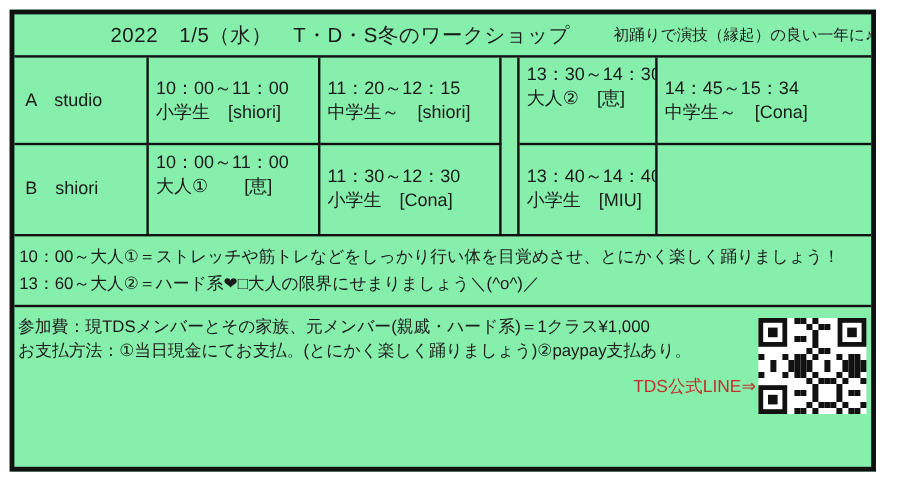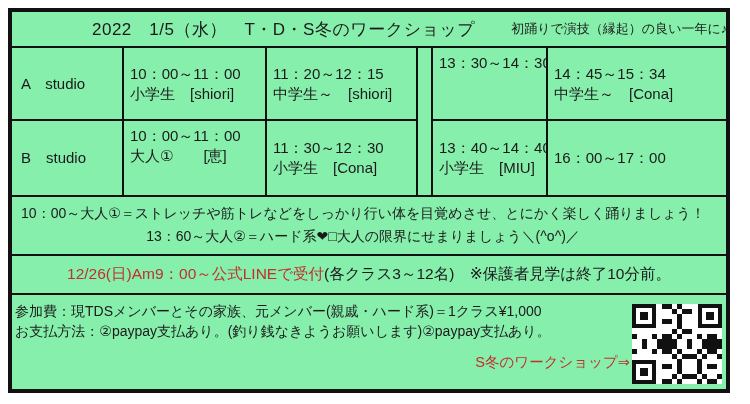--- a/index.html
+++ b/index.html
@@ -34,21 +34,21 @@
   }
   .cell.bR{border-right:2px solid #111111;}
   .cell.bB{border-bottom:2px solid #111111;}
   .cell.top{justify-content:flex-start;padding-top:5px;}
   .studio{padding-left:9px;font-size:15px;}
   .spacer{grid-column:4;grid-row:1 / span 2;border-right:2px solid #111111;box-sizing:border-box;}
   
   .notes{
     flex:0 0 59px;border-bottom:2px solid #111111;
     font-size:14px;line-height:23px;padding:5px 16px 0 4px;box-sizing:border-box;
-    white-space:nowrap;overflow:hidden;text-align:center;
+    white-space:nowrap;overflow:hidden;
   }
   
   .reg-row{
     flex:0 0 39px;border-bottom:2px solid #111111;
     display:flex;align-items:center;justify-content:center;
     font-size:15.5px;white-space:nowrap;box-sizing:border-box;
   }
   .reg-highlight{color:#c0302c;}
   .reg-detail{color:#1a1a1a;}
   
@@ -91,58 +91,54 @@
         <span>10：00～11：00</span>
         <span>小学生　[shiori]</span>
       </div>
       <div class="cell bR bB">
         <span>11：20～12：15</span>
         <span>中学生～　[shiori]</span>
       </div>
       <div class="spacer"></div>
       <div class="cell top bR bB">
         <span>13：30～14：30</span>
+        <span>大人②　[恵]</span>
       </div>
       <div class="cell bB">
         <span>14：45～15：34</span>
         <span>中学生～　[Cona]</span>
       </div>
 
-      <div class="cell studio bR">B　studio</div>
+      <div class="cell studio bR">B　shiori</div>
       <div class="cell top bR">
         <span>10：00～11：00</span>
         <span>大人①　　[恵]</span>
       </div>
       <div class="cell bR">
         <span>11：30～12：30</span>
         <span>小学生　[Cona]</span>
       </div>
       <div class="cell bR">
         <span>13：40～14：40</span>
         <span>小学生　[MIU]</span>
       </div>
       <div class="cell">
-        <span>16：00～17：00</span>
       </div>
     </div>
 
     <div class="notes">
       <div>10：00～大人①＝ストレッチや筋トレなどをしっかり行い体を目覚めさせ、とにかく楽しく踊りましょう！</div>
       <div>13：60～大人②＝ハード系❤□大人の限界にせまりましょう＼(^o^)／</div>
     </div>
 
-    <div class="reg-row">
-      <span class="reg-highlight">12/26(日)Am9：00～公式LINEで受付</span>
-        <span class="reg-detail">(各クラス3～12名)　※保護者見学は終了10分前。</span>
-    </div>
 
     <div class="footer">
       <div>参加費：現TDSメンバーとその家族、元メンバー(親戚・ハード系)＝1クラス¥1,000</div>
-      <div>お支払方法：②paypay支払あり。(釣り銭なきようお願いします)②paypay支払あり。</div>
-      <div class="qr-caption">S冬のワークショップ⇒</div>
+      <div>お支払方法：①当日現金にてお支払。(とにかく楽しく踊りましょう)②paypay支払あり。</div>
+      <div class="qr-caption">TDS公式LINE⇒</div>
       <div class="qr">
         <div class="qr-grid" id="qr-grid">
             <div class="qm" style="left: 30px; top: 0px;"></div>
             <div class="qm" style="left: 35px; top: 0px;"></div>
             <div class="qm" style="left: 45px; top: 0px;"></div>
             <div class="qm" style="left: 40px; top: 5px;"></div>
             <div class="qm" style="left: 50px; top: 5px;"></div>
             <div class="qm" style="left: 55px; top: 5px;"></div>
             <div class="qm" style="left: 45px; top: 10px;"></div>
             <div class="qm" style="left: 30px; top: 15px;"></div>

